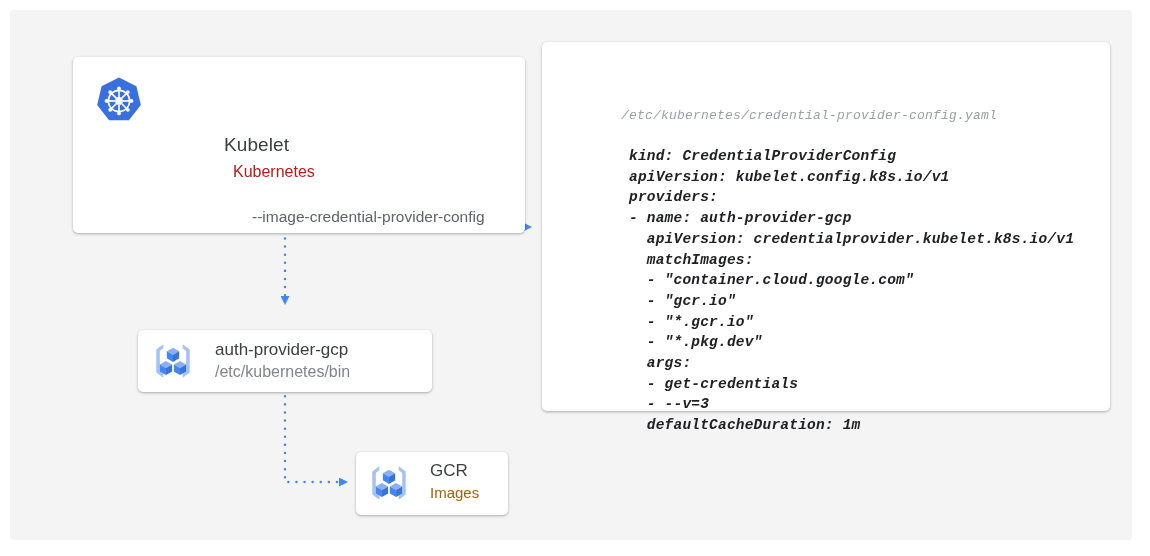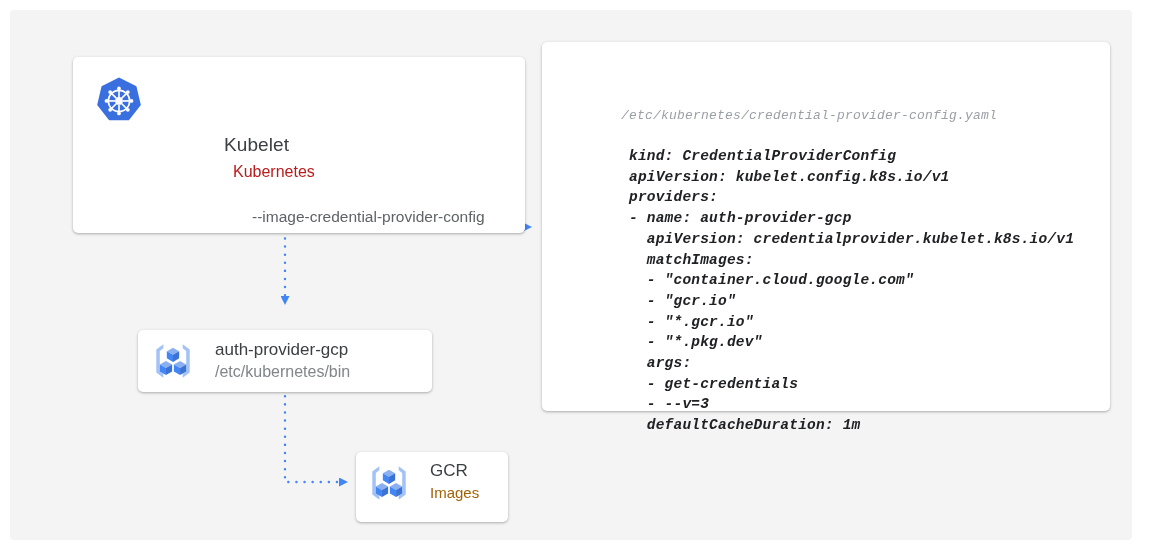--- a/index.html
+++ b/index.html
@@ -71,21 +71,21 @@
     position: absolute; left: 77px; top: 9px;
     font-size: 17px; color: #3c4043; line-height: 22px; white-space: nowrap;
   }
   #authprovider-subtitle {
     position: absolute; left: 77px; top: 32px;
     font-size: 16px; color: #80868b; line-height: 20px; white-space: nowrap;
   }
 
   
   #gcr-card {
-    left: 356px; top: 452px; width: 152px; height: 70px;
+    left: 356px; top: 452px; width: 152px; height: 63px;
   }
   #gcr-icon-wrap {
     position: absolute; left: 11px; top: 9px; width: 44px; height: 44px;
   }
   #gcr-title {
     position: absolute; left: 74px; top: 8px;
     font-size: 17px; color: #3c4043; line-height: 22px; white-space: nowrap;
   }
   #gcr-subtitle {
     position: absolute; left: 74px; top: 31px;

